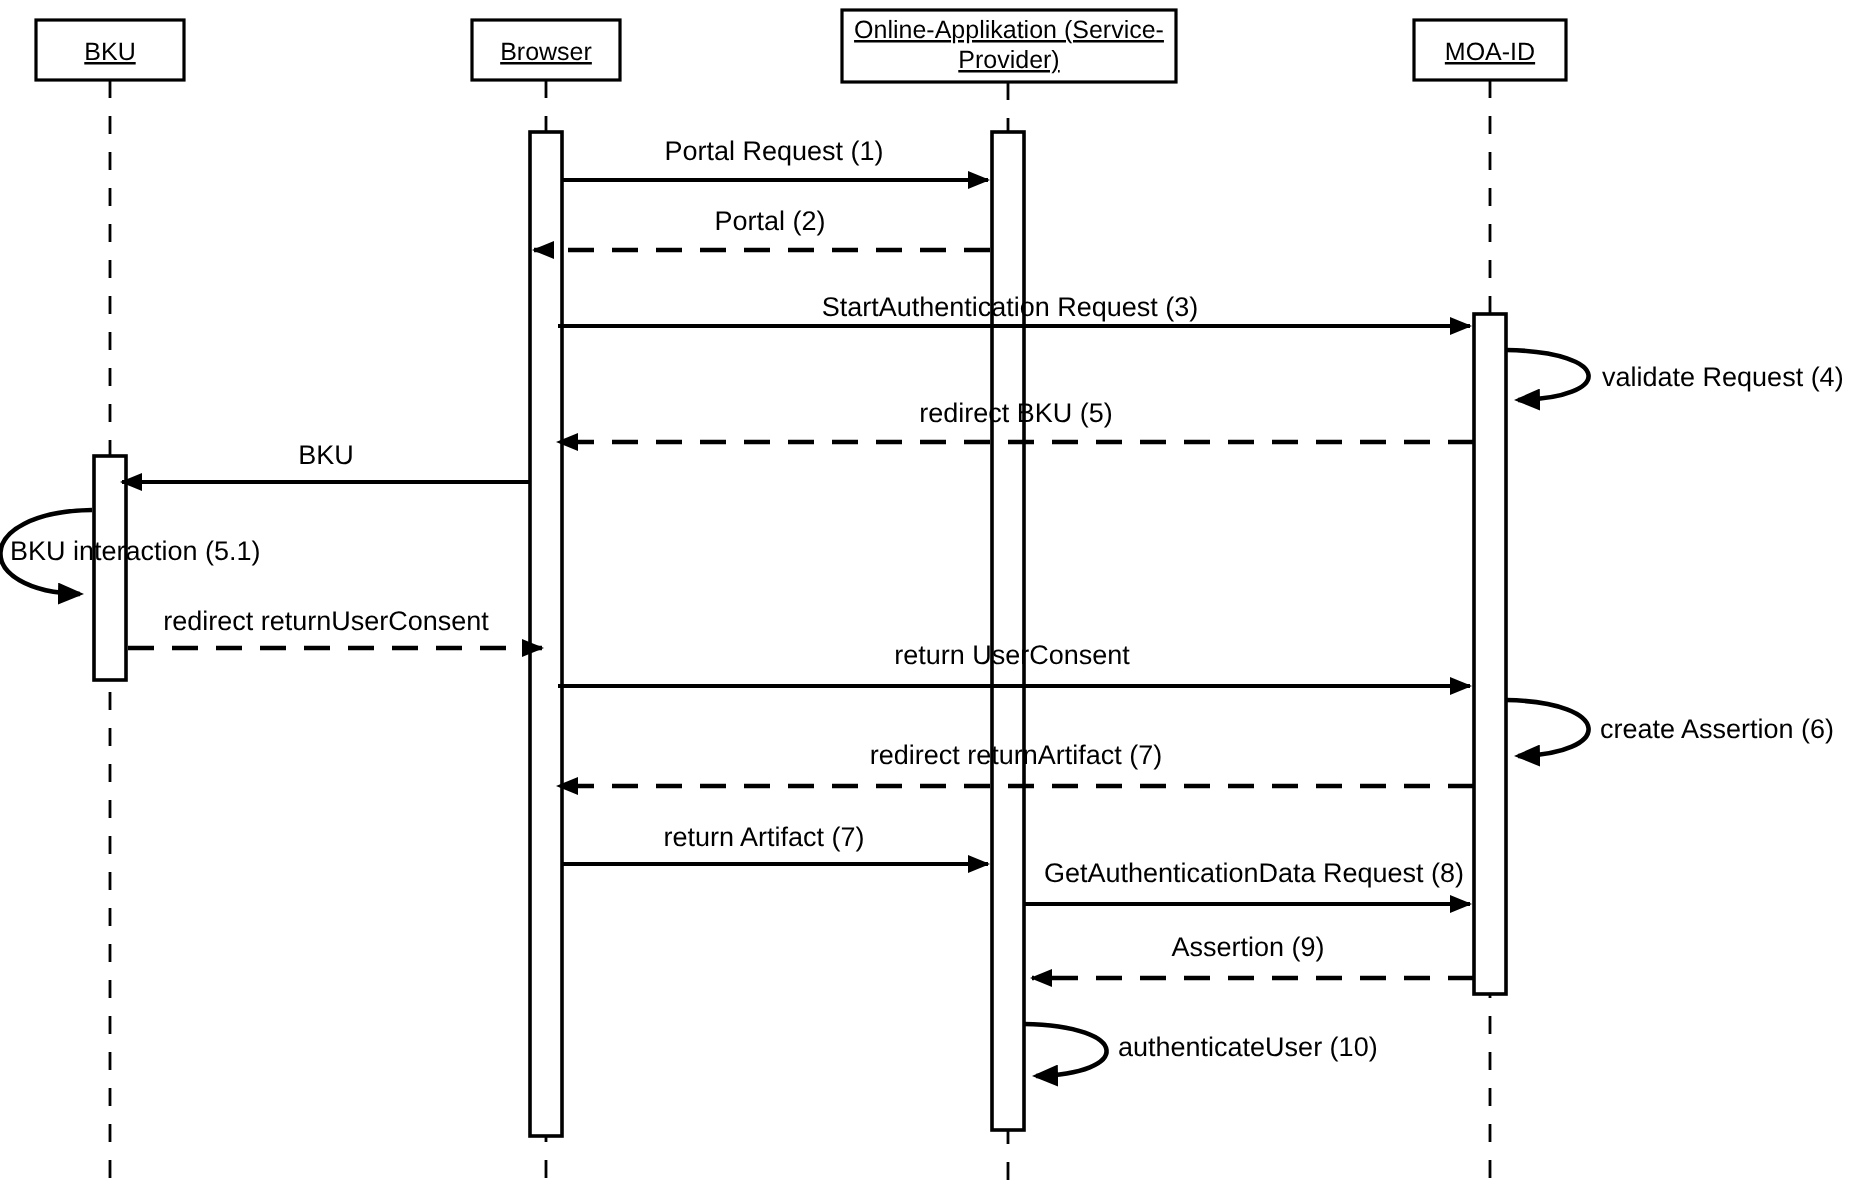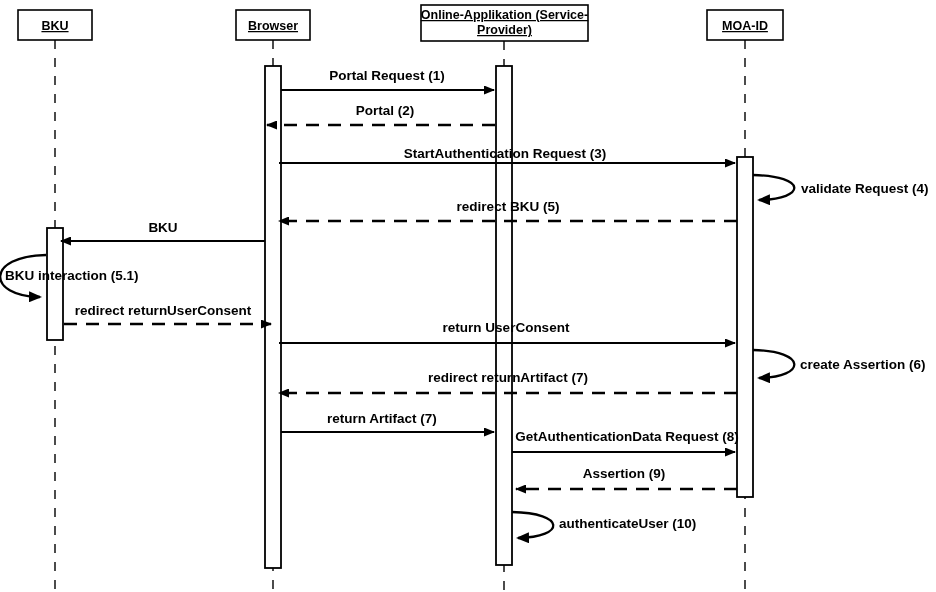--- a/index.html
+++ b/index.html
@@ -11,21 +11,20 @@
     width: 936px;
     height: 592px;
     font-family: "Liberation Sans", sans-serif;
     overflow: hidden;
   }
   #diagram-root {
     position: relative;
     width: 936px;
     height: 592px;
     background: #ffffff;
-    font-weight: bold;
   }
   svg.seq {
     display: block;
     width: 936px;
     height: 592px;
   }
   .lifeline-dash {
     stroke: #000000;
     stroke-width: 1.4;
     stroke-dasharray: 9 9;

